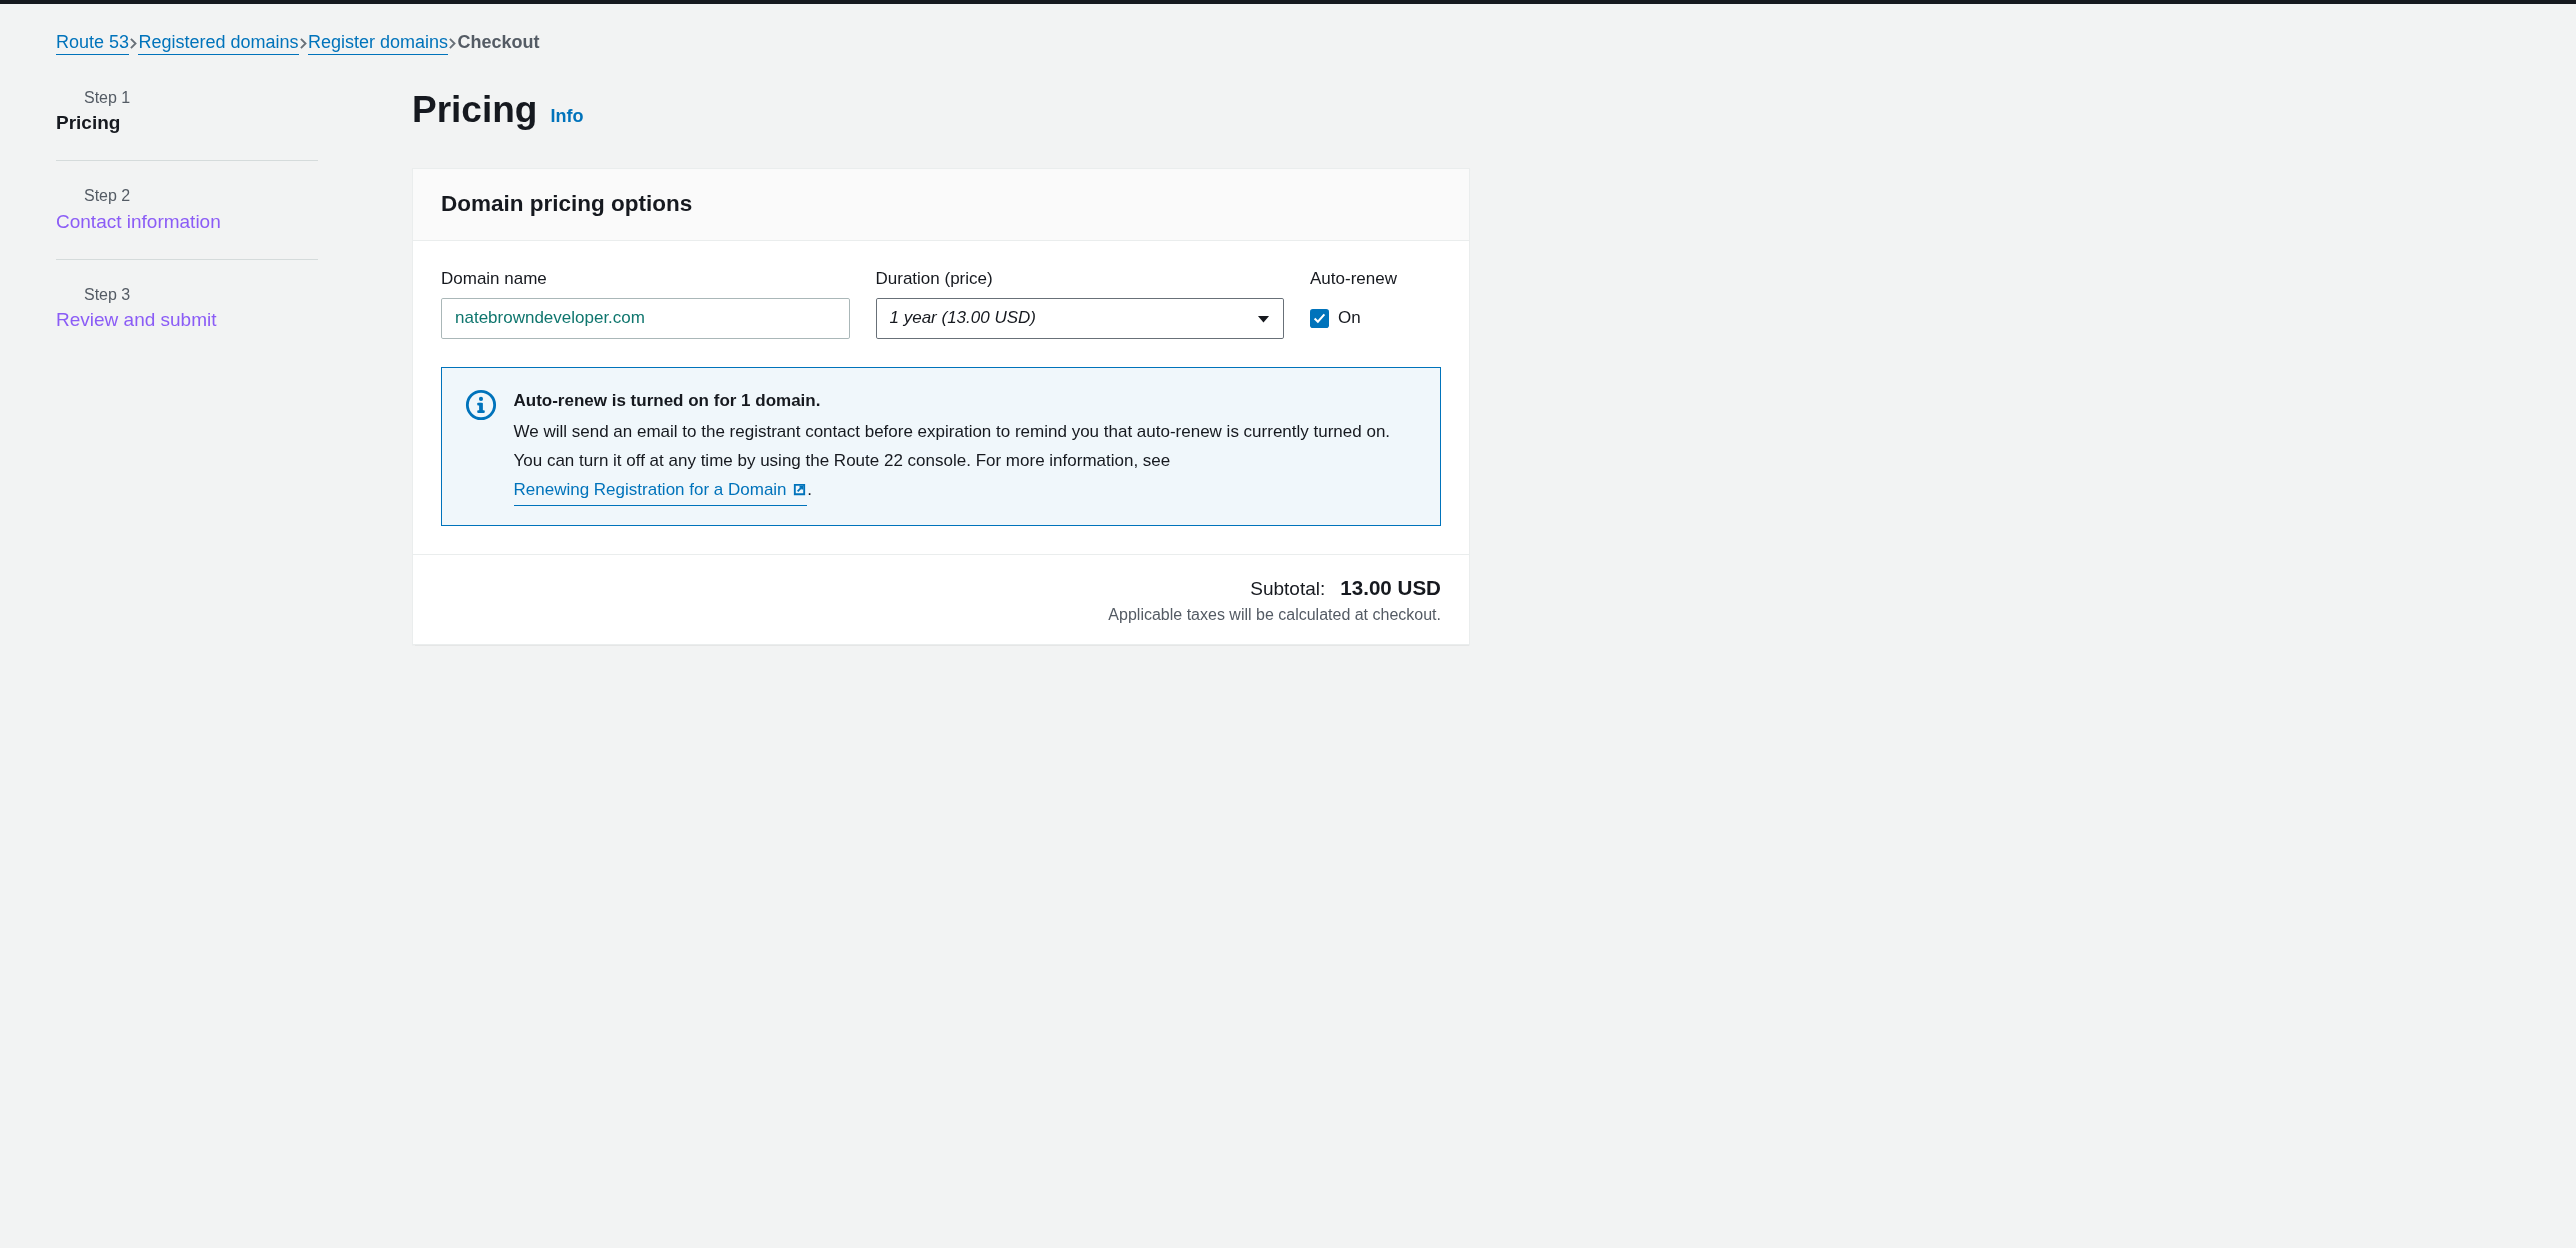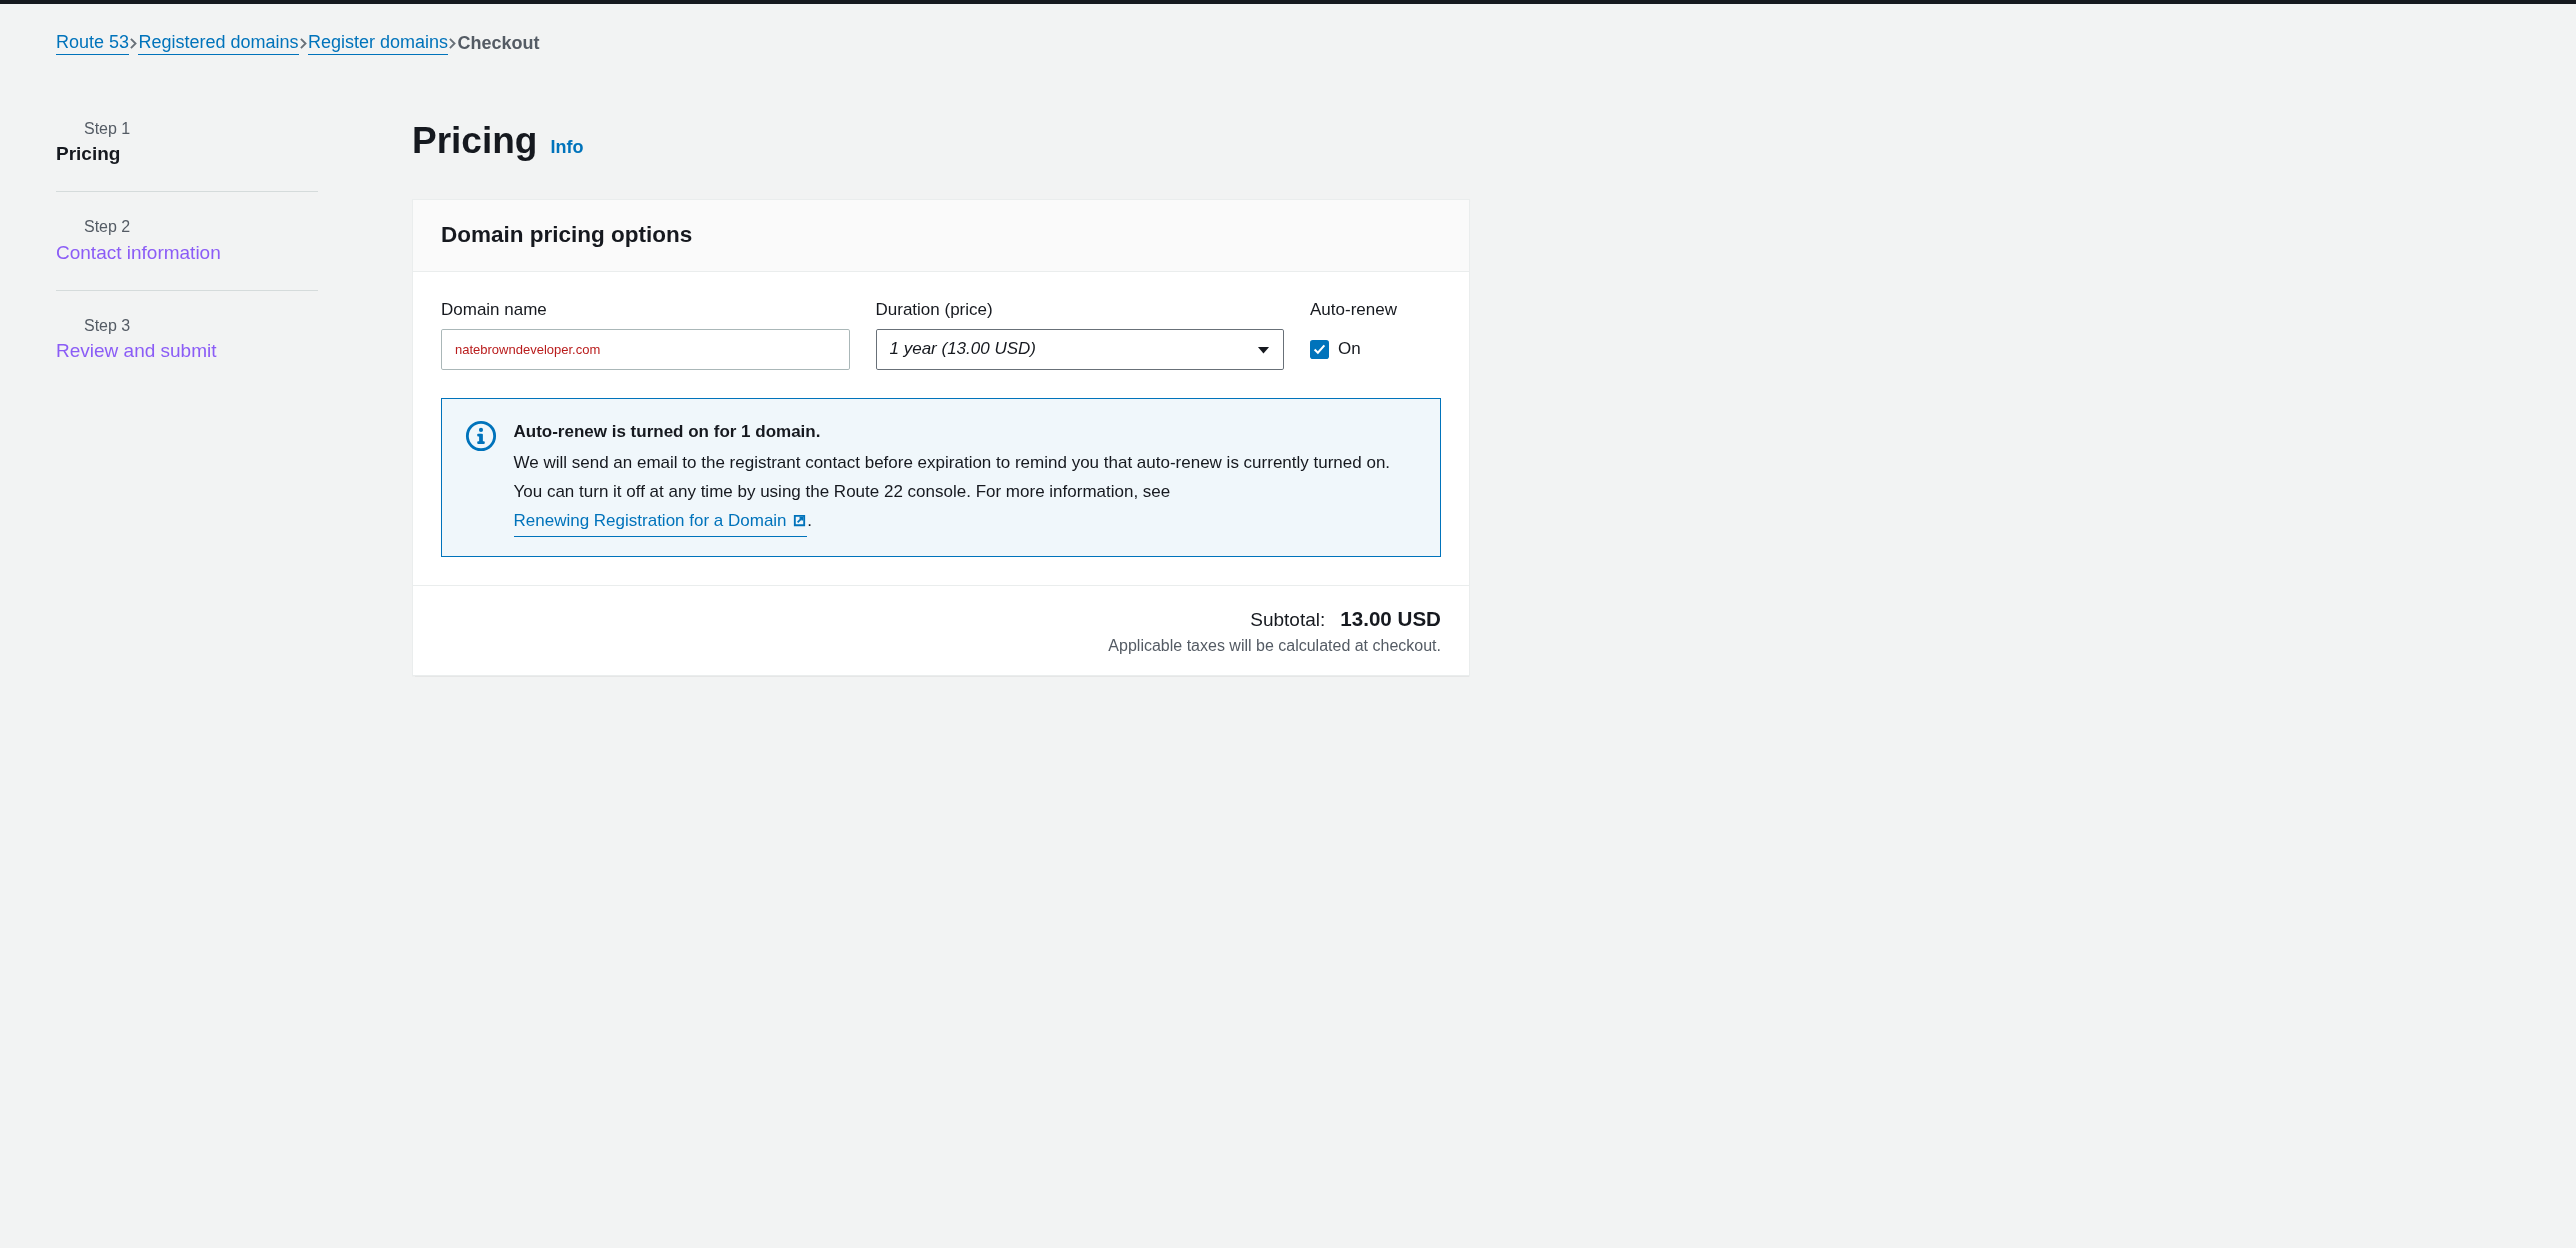--- a/index.html
+++ b/index.html
@@ -15,23 +15,22 @@
     .top-bar {
       height: 3.7px;
       background: #16191f;
       width: 100%;
     }
     .container {
       padding: 28px 56px;
     }
     .breadcrumb {
       display: flex;
-      align-items: center;
       font-size: 18px;
-      margin-bottom: 65px;
+      margin-bottom: 34px;
     }
     .breadcrumb a {
       color: #0073bb;
       text-decoration: none;
       border-bottom: 0.9px solid #0073bb;
       padding-bottom: 0.9px;
     }
     .breadcrumb .chevron {
       color: #545b64;
       display: flex;
@@ -129,22 +128,22 @@
     }
     .form-label {
       font-size: 17px;
       color: #16191f;
     }
     .form-input {
       height: 41px;
       border: 0.9px solid #aab7b8;
       border-radius: 1.9px;
       padding: 0 13px;
-      font-size: 13px;
-      color: #b91c1c;
+      font-size: 17px;
+      color: #0f766e;
       background: #fff;
     }
     .select-wrapper {
       position: relative;
       height: 41px;
       border: 0.9px solid #687078;
       border-radius: 1.9px;
       background: #fff;
       display: flex;
       align-items: center;

